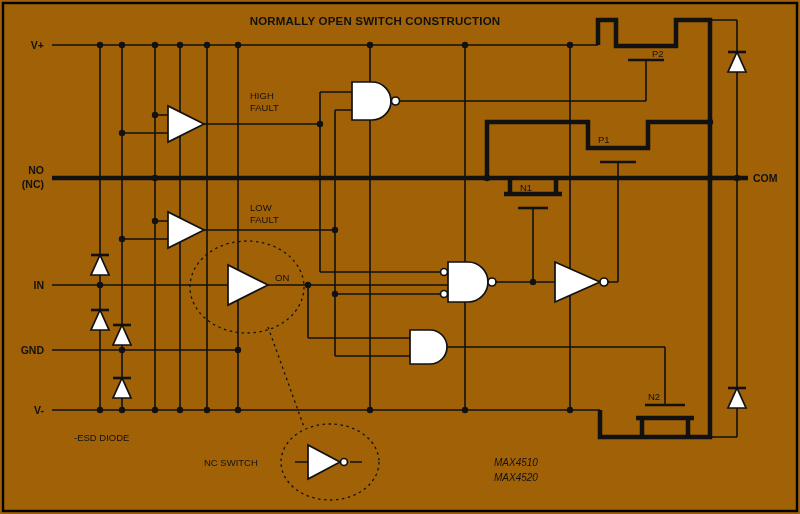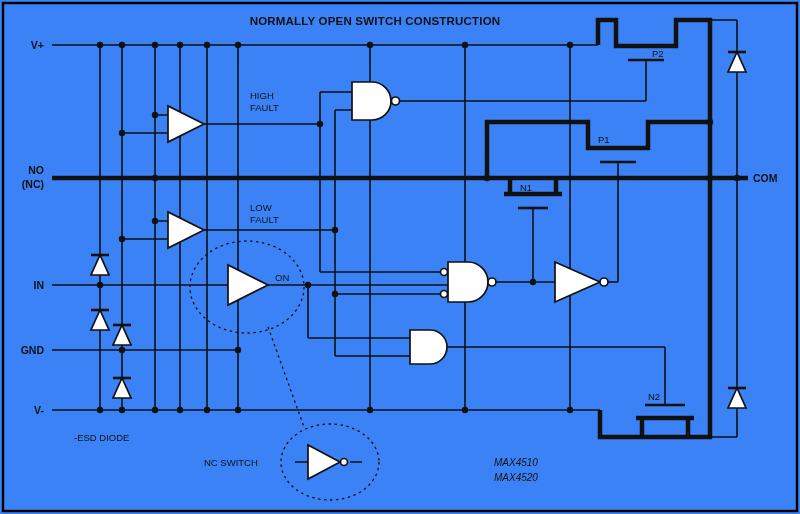--- a/index.html
+++ b/index.html
@@ -1,16 +1,16 @@
 <!DOCTYPE html>
 <html><head>
 <meta charset="utf-8">
 <style>
   html,body{margin:0;padding:0;background:#ffffff;}
-  .stage{width:800px;height:514px;background:#3b82f6;position:relative;overflow:hidden;}
+  .stage{width:800px;height:514px;background:#a16207;position:relative;overflow:hidden;}
   svg{display:block;}
   text{fill:#111111;font-family:"Liberation Sans","DejaVu Sans",sans-serif;}
   .t-title{font-size:11.5px;font-weight:bold;letter-spacing:.2px;}
   .t-rail{font-size:10.5px;font-weight:bold;}
   .t-comp{font-size:9.5px;}
   .t-part{font-size:10px;font-style:italic;}
   .w-thin{stroke:#111111;stroke-width:1.6;fill:none;}
   .w-thick{stroke:#111111;stroke-width:4.5;fill:none;}
   .w-bar{stroke:#111111;stroke-width:2.6;fill:none;}
   .shape{fill:#ffffff;stroke:#111111;stroke-width:1.7;}

